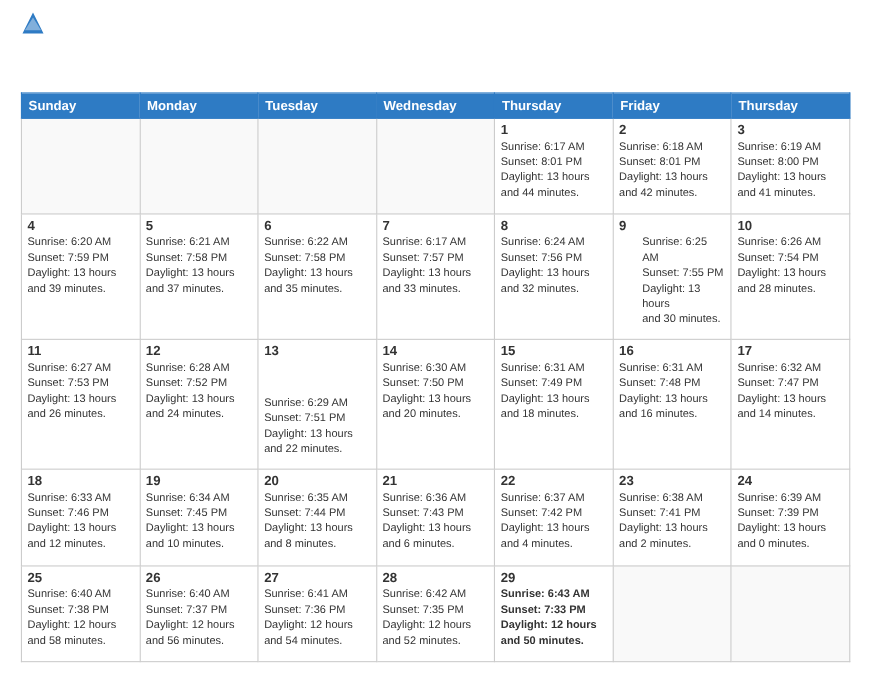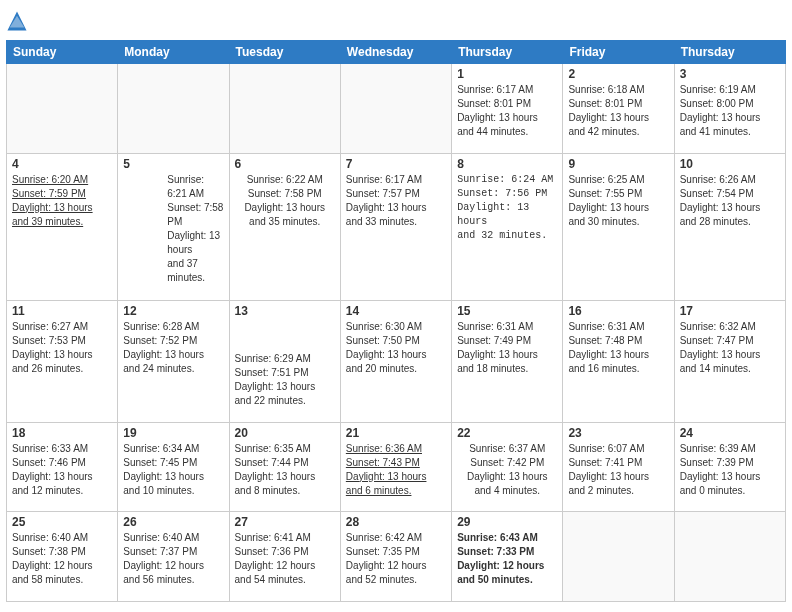--- a/index.html
+++ b/index.html
@@ -6,23 +6,24 @@
     body {
       width: 792px;
       height: 612px;
       font-family: Arial, sans-serif;
       background: #fff;
       overflow: hidden;
     }
     .page {
       width: 792px;
       height: 612px;
-      padding: 10px 6px;
+      padding: 10px 19px;
       display: flex;
       flex-direction: column;
+      gap: 44px;
     }
     .header {
       display: flex;
       justify-content: space-between;
       align-items: flex-start;
       margin-bottom: 8px;
     }
     .logo {
       display: flex;
       align-items: center;
@@ -159,56 +160,56 @@
             <span class="day-num">3</span>
             <div class="day-info" style="white-space: pre-line;">Sunrise: 6:19 AM
 Sunset: 8:00 PM
 Daylight: 13 hours
 and 41 minutes.</div>
           </td>
         </tr>
         <tr class="week-row">
           <td>
             <span class="day-num">4</span>
-            <div class="day-info" style="white-space: pre-line; text-decoration: underline;">Sunrise: 6:20 AM
+            <div class="day-info" style="white-space: pre-line;">Sunrise: 6:20 AM
 Sunset: 7:59 PM
 Daylight: 13 hours
 and 39 minutes.</div>
           </td>
           <td>
             <span class="day-num">5</span>
-            <div class="day-info" style="white-space: pre-line; margin-left: 44px;">Sunrise: 6:21 AM
+            <div class="day-info" style="white-space: pre-line;">Sunrise: 6:21 AM
 Sunset: 7:58 PM
 Daylight: 13 hours
 and 37 minutes.</div>
           </td>
           <td>
             <span class="day-num">6</span>
-            <div class="day-info" style="white-space: pre-line; text-align: center;">Sunrise: 6:22 AM
+            <div class="day-info" style="white-space: pre-line;">Sunrise: 6:22 AM
 Sunset: 7:58 PM
 Daylight: 13 hours
 and 35 minutes.</div>
           </td>
           <td>
             <span class="day-num">7</span>
             <div class="day-info" style="white-space: pre-line;">Sunrise: 6:17 AM
 Sunset: 7:57 PM
 Daylight: 13 hours
 and 33 minutes.</div>
           </td>
           <td>
             <span class="day-num">8</span>
-            <div class="day-info" style="white-space: pre-line; font-family: Liberation Mono, monospace;">Sunrise: 6:24 AM
+            <div class="day-info" style="white-space: pre-line;">Sunrise: 6:24 AM
 Sunset: 7:56 PM
 Daylight: 13 hours
 and 32 minutes.</div>
           </td>
           <td>
             <span class="day-num">9</span>
-            <div class="day-info" style="white-space: pre-line;">Sunrise: 6:25 AM
+            <div class="day-info" style="white-space: pre-line; margin-left: 21px;">Sunrise: 6:25 AM
 Sunset: 7:55 PM
 Daylight: 13 hours
 and 30 minutes.</div>
           </td>
           <td>
             <span class="day-num">10</span>
             <div class="day-info" style="white-space: pre-line;">Sunrise: 6:26 AM
 Sunset: 7:54 PM
 Daylight: 13 hours
 and 28 minutes.</div>
@@ -282,35 +283,35 @@
           </td>
           <td>
             <span class="day-num">20</span>
             <div class="day-info" style="white-space: pre-line;">Sunrise: 6:35 AM
 Sunset: 7:44 PM
 Daylight: 13 hours
 and 8 minutes.</div>
           </td>
           <td>
             <span class="day-num">21</span>
-            <div class="day-info" style="white-space: pre-line; text-decoration: underline;">Sunrise: 6:36 AM
+            <div class="day-info" style="white-space: pre-line;">Sunrise: 6:36 AM
 Sunset: 7:43 PM
 Daylight: 13 hours
 and 6 minutes.</div>
           </td>
           <td>
             <span class="day-num">22</span>
-            <div class="day-info" style="white-space: pre-line; text-align: center;">Sunrise: 6:37 AM
+            <div class="day-info" style="white-space: pre-line;">Sunrise: 6:37 AM
 Sunset: 7:42 PM
 Daylight: 13 hours
 and 4 minutes.</div>
           </td>
           <td>
             <span class="day-num">23</span>
-            <div class="day-info" style="white-space: pre-line;">Sunrise: 6:07 AM
+            <div class="day-info" style="white-space: pre-line;">Sunrise: 6:38 AM
 Sunset: 7:41 PM
 Daylight: 13 hours
 and 2 minutes.</div>
           </td>
           <td>
             <span class="day-num">24</span>
             <div class="day-info" style="white-space: pre-line;">Sunrise: 6:39 AM
 Sunset: 7:39 PM
 Daylight: 13 hours
 and 0 minutes.</div>

